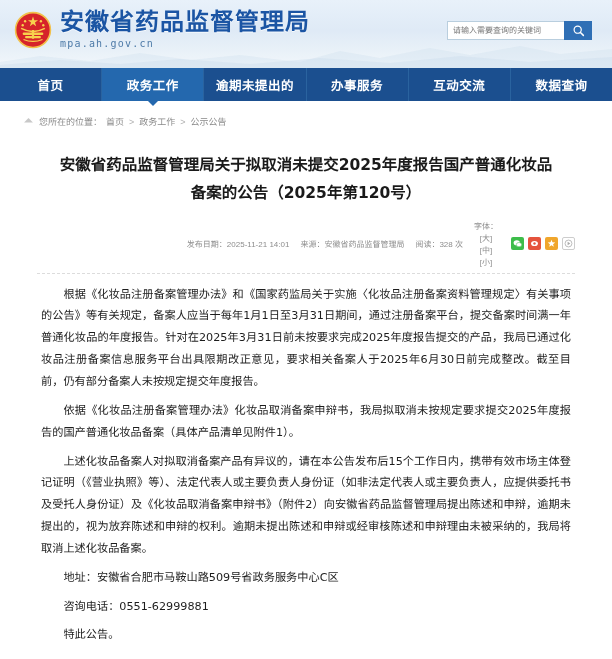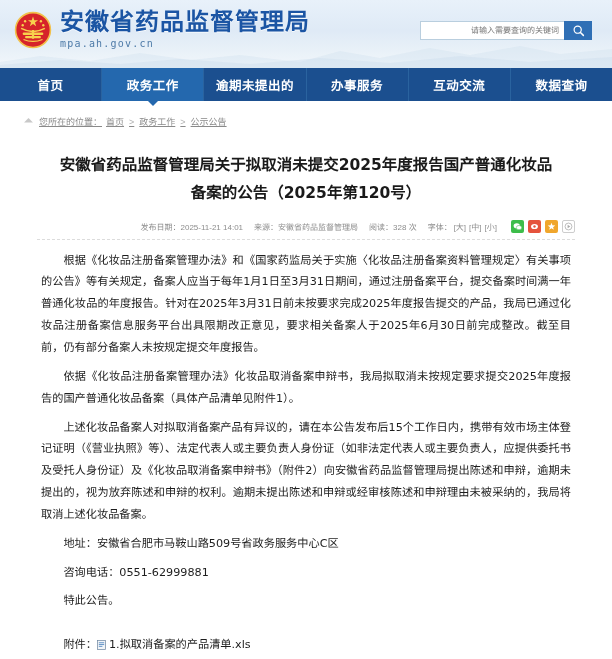--- a/index.html
+++ b/index.html
@@ -59,31 +59,30 @@
   }
   .search-wrap {
     margin-left: auto;
     display: flex;
     align-items: center;
     height: 19px;
     margin-right: 6px;
     margin-top: 2px;
   }
   .search-input {
-    width: 144px;
+    width: 117px;
     height: 19px;
     border: 1px solid #b9cede;
     border-right: none;
     background: #ffffff;
     font-size: 8px;
     color: #9aa7b3;
     padding: 0 5px;
     outline: none;
     font-family: "Liberation Sans", sans-serif;
-    text-align: right;
   }
   .search-btn {
     width: 28px; height: 19px;
     background: #2f6fb5;
     border: 1px solid #2f6fb5;
     display: flex; align-items: center; justify-content: center;
     cursor: pointer;
   }
 
   
@@ -125,21 +124,20 @@
 
   
   .breadcrumb-bar {
     width: 523px;
     padding: 14px 0 8px 24px;
     display: flex;
     align-items: center;
     gap: 4px;
     font-size: 9px;
     color: #8a8a8a;
-    text-decoration: underline;
   }
   .home-icon { flex: 0 0 auto; margin-right: 2px; }
   .crumb-link { color: #8a8a8a; text-decoration: none; cursor: pointer; }
   .crumb-sep { color: #b0b0b0; padding: 0 1px; }
 
   
   .article {
     width: 578px;
     margin: 0 auto;
     padding: 0 20px;
@@ -157,21 +155,21 @@
     display: flex;
     align-items: center;
     justify-content: flex-end;
     gap: 11px;
     margin-top: 13px;
     font-size: 8px;
     color: #8d8d8d;
     padding-bottom: 6px;
   }
   .meta-item { white-space: nowrap; }
-  .font-sizer { display: inline-flex; align-items: center; gap: 1px; }
+  .font-sizer { display: inline-flex; align-items: center; gap: 1px; flex-direction: column; }
   .fs-btn {
     cursor: pointer;
     color: #8d8d8d;
     padding: 0 1px;
   }
   .share-icons { display: flex; align-items: center; gap: 4px; margin-left: 2px; }
   .sicon {
     width: 13px; height: 13px;
     border-radius: 2px;
     display: flex; align-items: center; justify-content: center;

